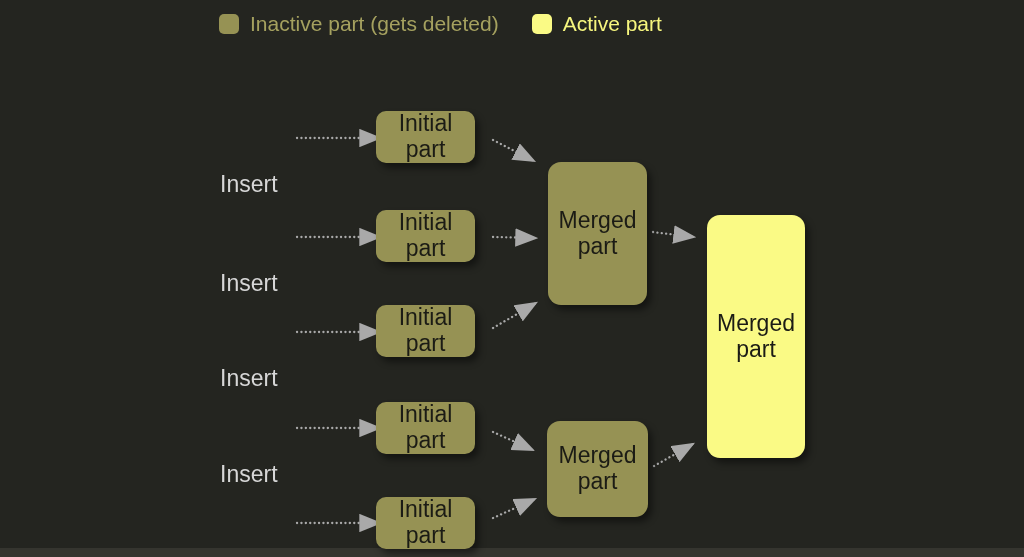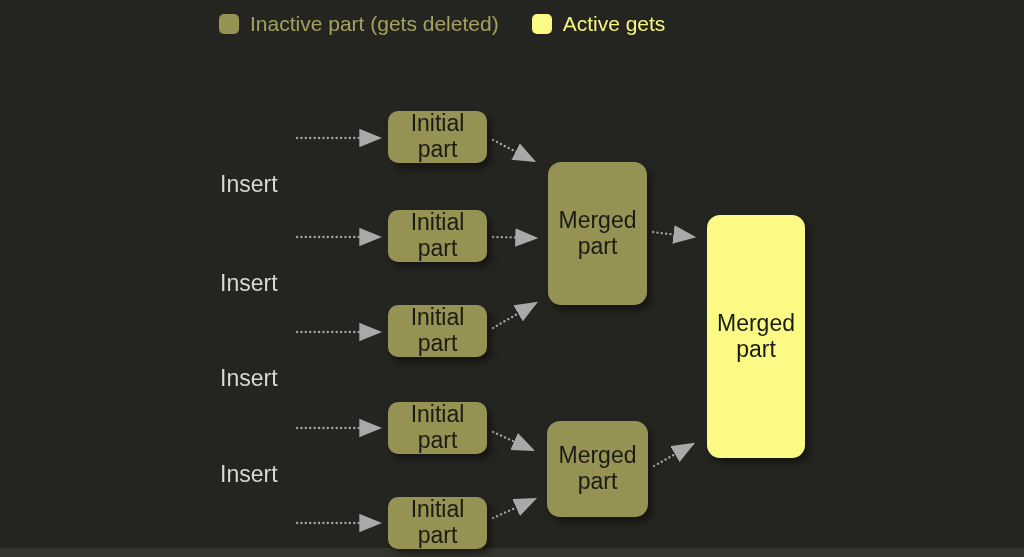--- a/index.html
+++ b/index.html
@@ -29,21 +29,21 @@
 
   
   .box {
     position:absolute; display:flex; align-items:center; justify-content:center;
     text-align:center; color:#1b1b15; font-size:23px; line-height:1.12;
     box-shadow:4px 5px 7px rgba(0,0,0,0.45);
   }
   .box span { width:84px; display:inline-block; }
   .box.inactive { background:#969254; }
   .box.active { background:#fafa85; }
-  .initial { left:388px; width:99px; height:52px; border-radius:10px; }
+  .initial { left:376px; width:99px; height:52px; border-radius:10px; }
   #initial-1 { top:111px; }
   #initial-2 { top:210px; }
   #initial-3 { top:305px; }
   #initial-4 { top:402px; }
   #initial-5 { top:497px; }
   #merged-1 { left:548px; top:162px; width:99px; height:143px; border-radius:13px; }
   #merged-2 { left:547px; top:421px; width:101px; height:96px; border-radius:13px; }
   #merged-active { left:707px; top:215px; width:98px; height:243px; border-radius:13px; }
 
   
@@ -60,21 +60,21 @@
 
   <div class="bottom-strip"></div>
 
   <div class="legend">
     <div class="legend-item inactive-item">
       <div class="swatch inactive"></div>
       <span class="lbl">Inactive part (gets deleted)</span>
     </div>
     <div class="legend-item active-item">
       <div class="swatch active"></div>
-      <span class="lbl">Active gets</span>
+      <span class="lbl">Active part</span>
     </div>
   </div>
 
   <div class="insert" style="top:124px">Insert</div>
   <div class="insert" style="top:223px">Insert</div>
   <div class="insert" style="top:318px">Insert</div>
   <div class="insert" style="top:414px">Insert</div>
   <div class="insert" style="top:509px">Insert</div>
 
   <svg class="arrows" width="1024" height="557" viewBox="0 0 1024 557">

